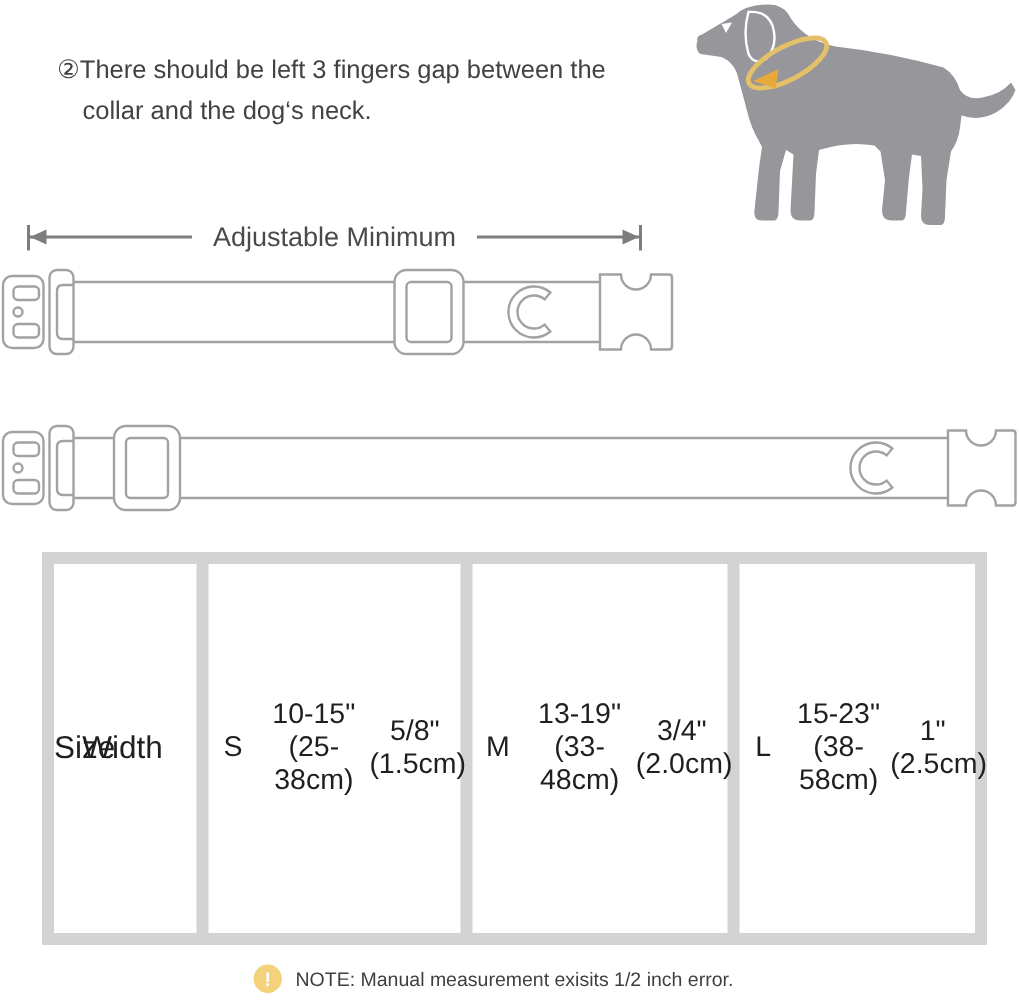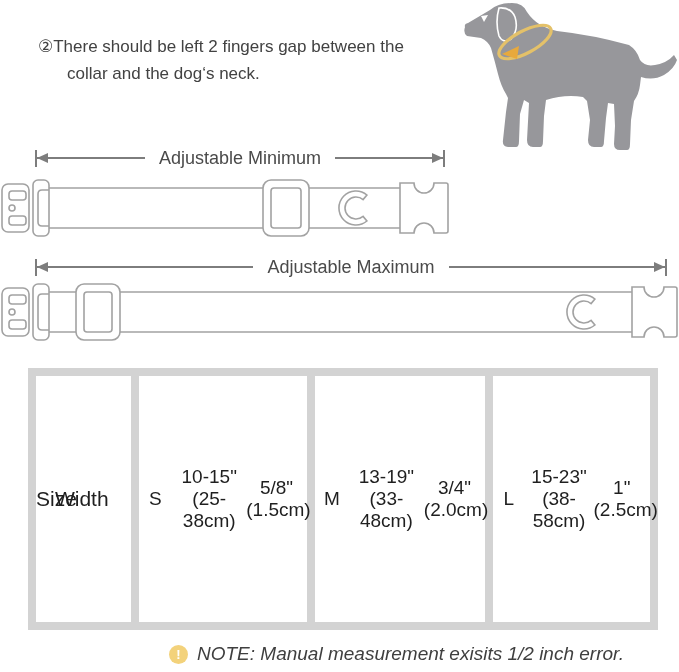--- a/index.html
+++ b/index.html
@@ -3,26 +3,26 @@
 <meta charset="utf-8">
 <style>
   html,body{margin:0;padding:0;background:#fff;}
   .page{
     position:relative;width:679px;height:672px;background:#ffffff;overflow:hidden;
     font-family:"Liberation Sans","DejaVu Sans",sans-serif;color:#414141;
   }
   
   .instructions{position:absolute;left:38px;top:30px;font-size:17px;line-height:27px;color:#424242;}
   .instr-line2-wrap{margin-top:3px;}
-  .instr-line3{margin-left:29px;}
+  .instr-line3{margin-left:17px;}
   
   .dog-fig{position:absolute;left:455px;top:0;width:224px;height:160px;}
   
   .dim-row{position:absolute;display:flex;align-items:center;height:18px;}
-  .dim-row.min{left:35px;top:149px;width:410px;}
+  .dim-row.min{left:18px;top:149px;width:410px;}
   .dim-row.max{left:35px;top:258px;width:632px;}
   .dim-tick{width:2px;height:17px;background:#7d7d7d;flex:0 0 auto;}
   .dim-seg{flex:1 1 auto;height:0;border-top:2px solid #7d7d7d;position:relative;}
   .dim-seg.left::before{
     content:"";position:absolute;left:0;top:-6px;width:0;height:0;
     border-top:5px solid transparent;border-bottom:5px solid transparent;border-right:11px solid #7d7d7d;
   }
   .dim-seg.right::after{
     content:"";position:absolute;right:0;top:-6px;width:0;height:0;
     border-top:5px solid transparent;border-bottom:5px solid transparent;border-left:11px solid #7d7d7d;
@@ -46,29 +46,29 @@
   .t-col{text-align:center;}
   .c1{width:20%;}
   .c2{width:44%;}
   .c3{width:36%;}
   
   .note-row{position:absolute;left:169px;top:643px;display:flex;align-items:center;gap:9px;}
   .note-icon{
     width:19px;height:19px;border-radius:50%;background:#f3d27b;color:#ffffff;
     font-size:13px;font-weight:bold;display:flex;align-items:center;justify-content:center;flex:0 0 auto;
   }
-  .note-text{font-size:19px;color:#3f3f3f;white-space:nowrap;font-style:italic;}
+  .note-text{font-size:13px;color:#3f3f3f;white-space:nowrap;}
 </style>
 </head>
 <body>
 
 <div class="page">
 
   <div class="instructions">
-    <div class="instr-line2-wrap">②There should be left 2 fingers gap between the</div>
+    <div class="instr-line2-wrap">②There should be left 3 fingers gap between the</div>
     <div class="instr-line3">collar and the dog‘s neck.</div>
   </div>
 
   <div class="dog-fig">
     <svg width="224" height="160" viewBox="0 0 224 160">
       <path fill="#97979b" d="M10,27 Q8,33 12,36 L26,38 Q33,41 36,48 Q40,62 43,74 Q46,86 51,94 L53,98
         L51,112 L48,140 Q47,147 53,147 L61,147 Q64,147 64,141 L65,114 L69,100
         L74,103 L72,140 Q72,147 78,147 L85,147 Q88,147 88,141 L89,116 L91,100
         Q110,94 128,97 L132,101 L135,120 L133,140 Q133,147 139,147 L146,147 Q149,147 149,141 L151,118 L153,103
         L159,104 L160,126 L159,144 Q159,150 165,150 L172,150 Q175,150 175,144 L176,120 L179,101
@@ -99,27 +99,20 @@
       <circle cx="12" cy="31" r="3" class="lineart"></circle>
       <rect x="33" y="3" width="16" height="56" rx="5" class="lineart"></rect>
       <path d="M49,13 H42 Q38,13 38,17 V45 Q38,49 42,49 H49" class="lineart-open"></path>
       <rect x="263" y="3" width="46" height="56" rx="8" class="lineart"></rect>
       <rect x="271" y="11" width="30" height="40" rx="3" class="lineart"></rect>
       <path d="M366.9,44 A17,17 0 1 1 366.9,18 L363.1,22.6 A11,11 0 1 0 363.1,39.4 Z" class="lineart"></path>
       <path d="M400,6 H414 A10,10 0 0 0 434,6 H446 Q448,6 448,8 V54 Q448,56 446,56 H434 A10,10 0 0 0 414,56 H400 Z" class="lineart"></path>
     </svg>
   </div>
 
-  <div class="dim-row max">
-    <div class="dim-tick"></div>
-    <div class="dim-seg left"></div>
-    <div class="dim-label">Adjustable Maximum</div>
-    <div class="dim-seg right"></div>
-    <div class="dim-tick"></div>
-  </div>
 
   <div class="collar max">
     <svg width="679" height="62" viewBox="0 0 679 62">
       <line x1="49" y1="11" x2="645" y2="11" class="lineart-open"></line>
       <line x1="49" y1="51" x2="645" y2="51" class="lineart-open"></line>
       <rect x="2" y="7" width="27" height="48" rx="6" class="lineart"></rect>
       <rect x="9" y="14" width="17" height="9" rx="3" class="lineart"></rect>
       <rect x="9" y="39" width="17" height="9" rx="3" class="lineart"></rect>
       <circle cx="12" cy="31" r="3" class="lineart"></circle>
       <rect x="33" y="3" width="16" height="56" rx="5" class="lineart"></rect>

